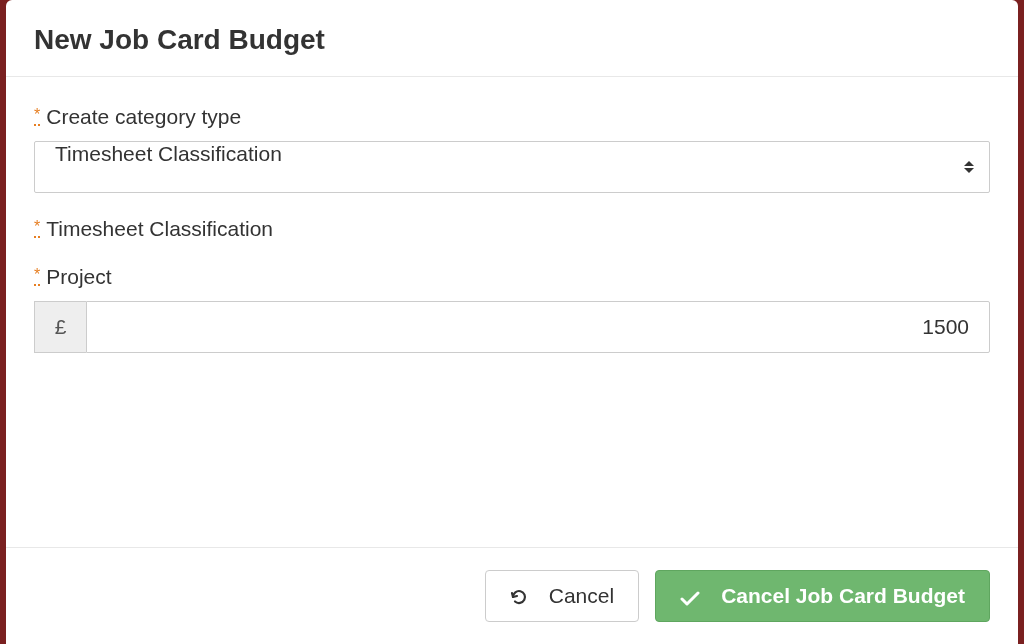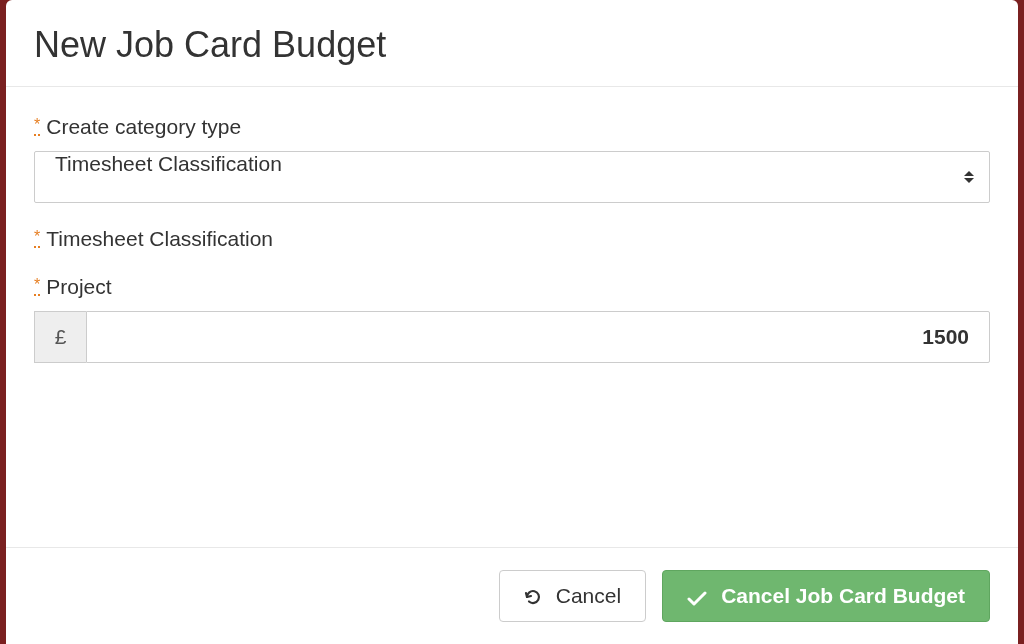--- a/index.html
+++ b/index.html
@@ -24,22 +24,22 @@
       background: #ffffff;
       border-radius: 6px 6px 0 0;
       display: flex;
       flex-direction: column;
     }
     .modal-header {
       padding: 24px 28px 20px 28px;
       border-bottom: 1px solid #e8e8e8;
     }
     .modal-title {
-      font-size: 36px;
-      font-weight: 400;
+      font-size: 28px;
+      font-weight: 700;
       color: #333;
     }
     .modal-body {
       padding: 28px 28px 20px 28px;
       flex: 1;
     }
     .form-group {
       margin-bottom: 24px;
     }
     .form-label {
@@ -115,33 +115,32 @@
     .form-input {
       flex: 1;
       height: 52px;
       padding: 0 20px;
       font-size: 21px;
       color: #333;
       text-align: right;
       border: 1px solid #ccc;
       border-radius: 0 2px 2px 0;
       outline: none;
-      font-weight: bold;
     }
     .modal-footer {
       border-top: 1px solid #e8e8e8;
       padding: 22px 28px;
       display: flex;
       justify-content: flex-end;
       gap: 16px;
     }
     .btn {
       display: inline-flex;
       align-items: center;
-      gap: 14px;
+      gap: 21px;
       padding: 0 24px;
       height: 52px;
       font-size: 21px;
       border-radius: 4px;
       cursor: pointer;
       border: 1px solid transparent;
     }
     .btn-cancel {
       background: #fff;
       color: #333;

